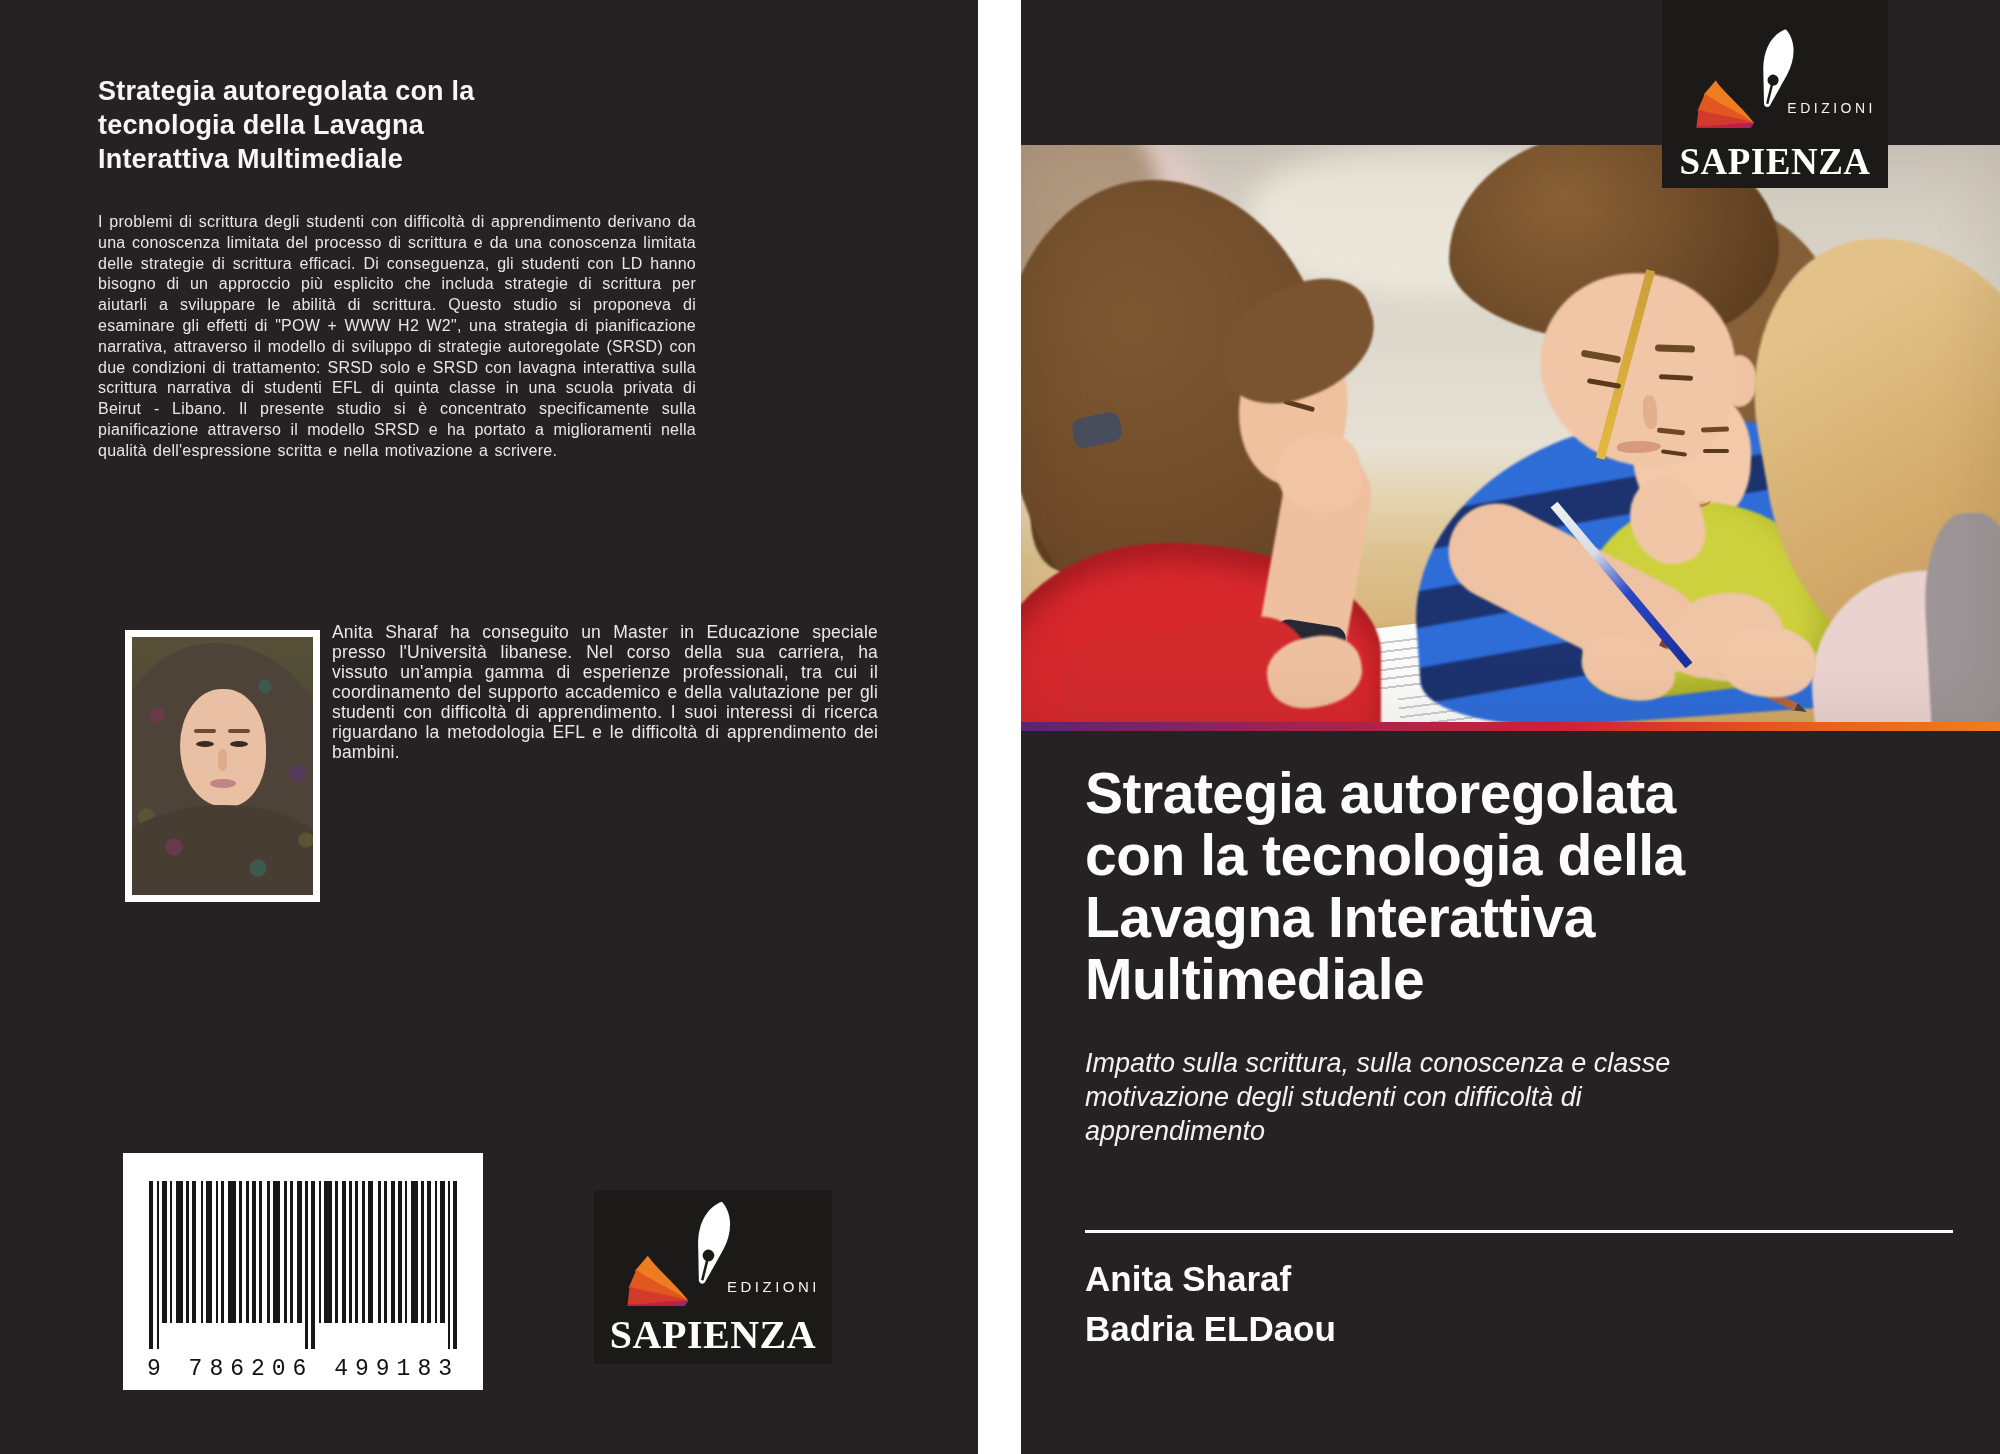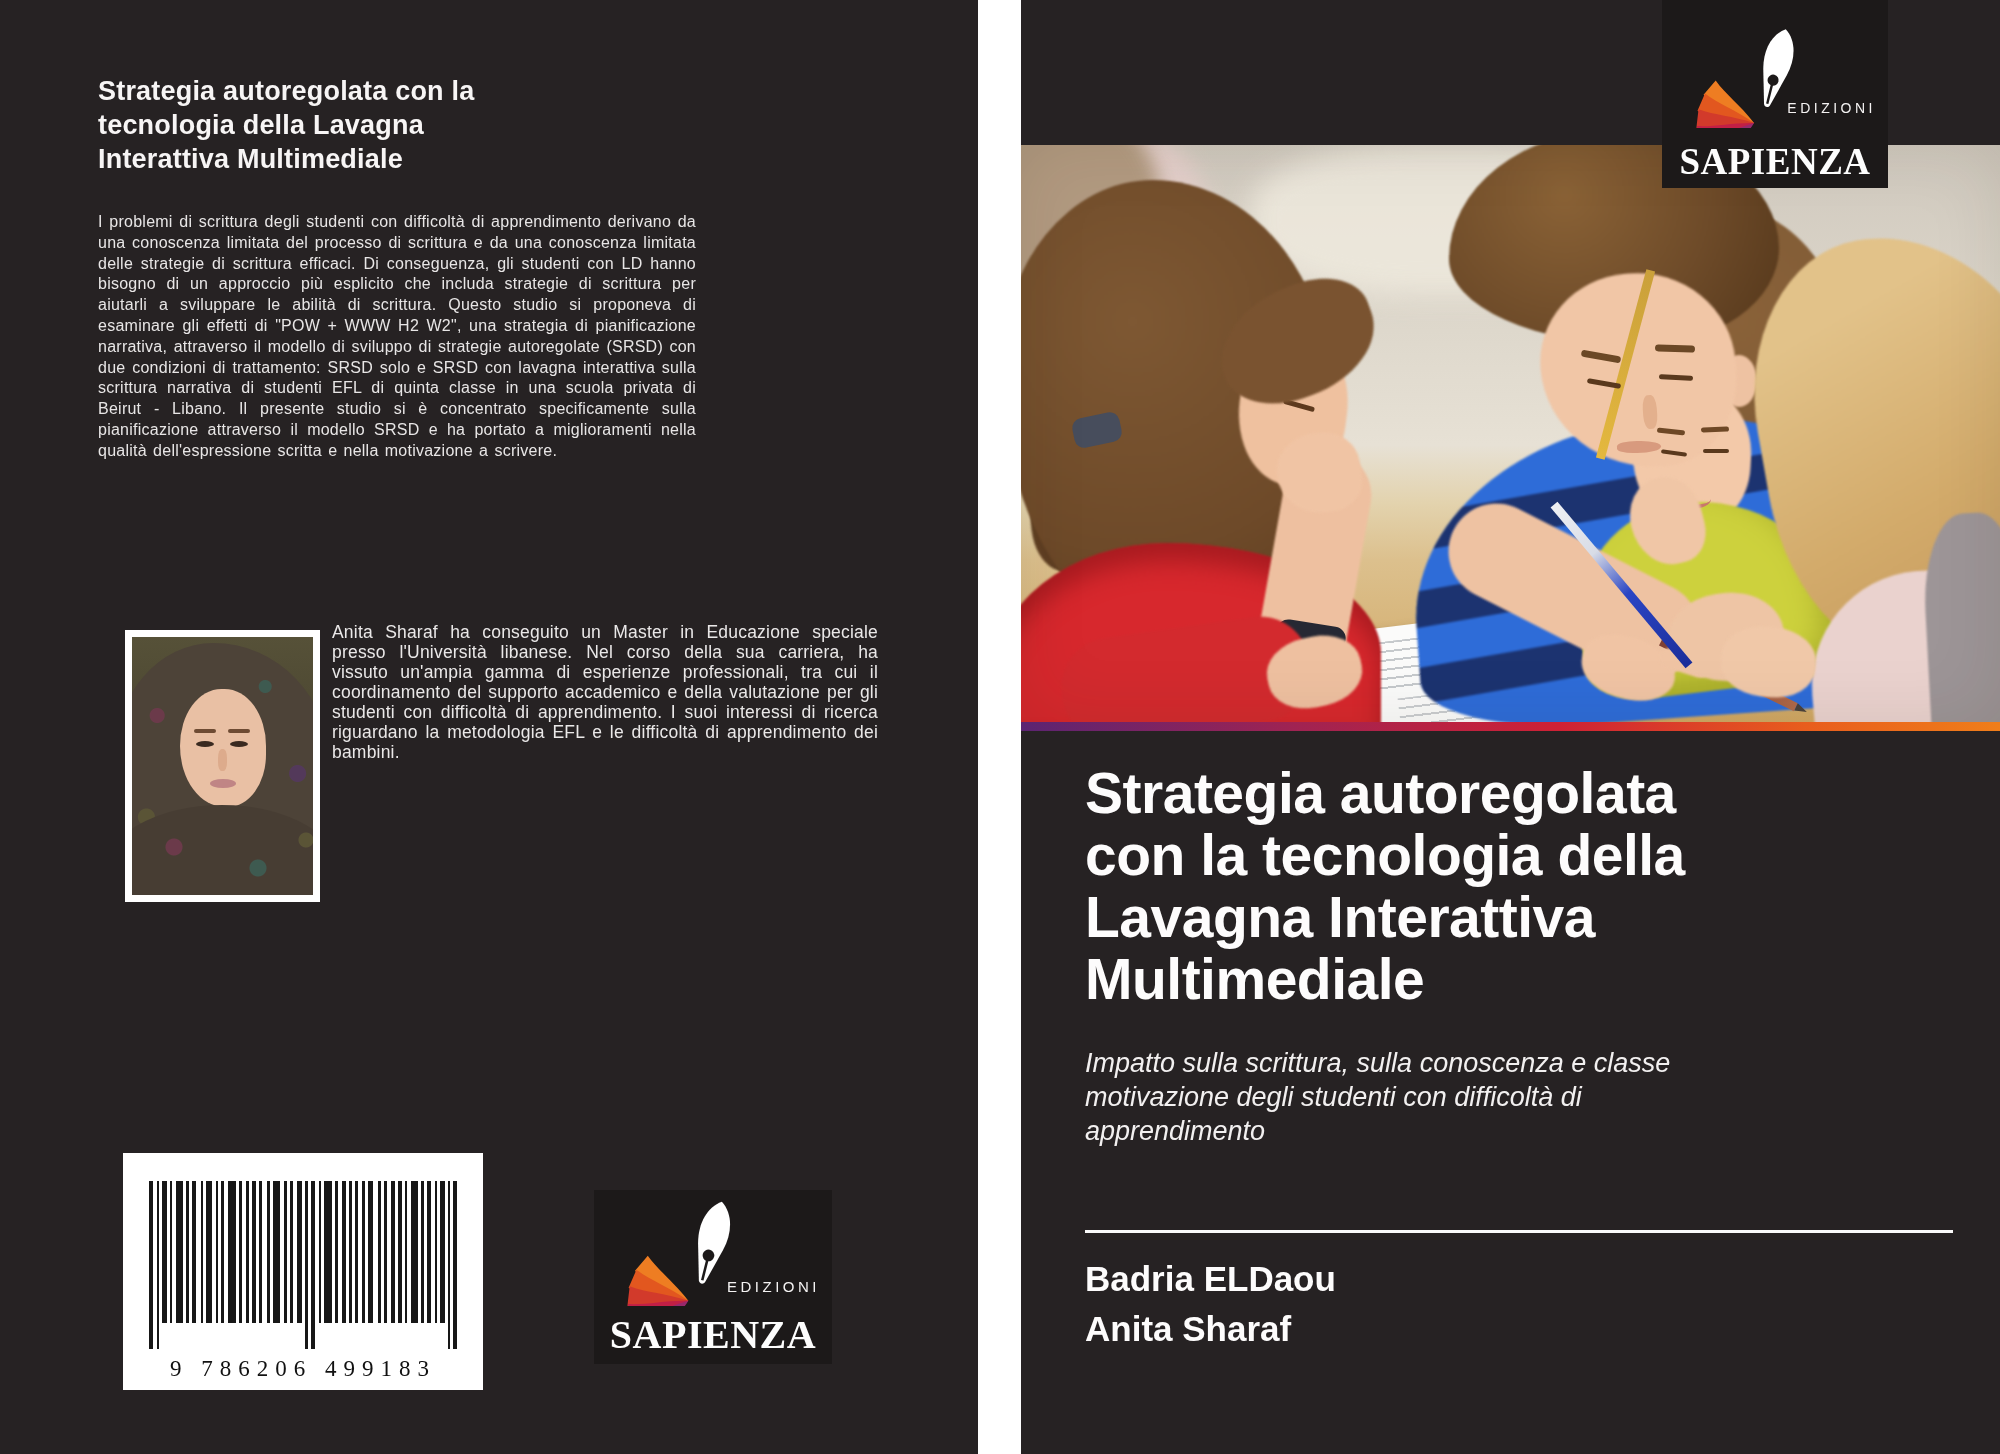--- a/index.html
+++ b/index.html
@@ -43,21 +43,21 @@
       radial-gradient(circle at 65% 45%,#3e5a50 0 8px,transparent 9px),
       radial-gradient(circle at 85% 25%,#5a5436 0 7px,transparent 8px);}
   .back-bio{position:absolute;left:332px;top:622px;width:546px;color:#eae8e8;
     font-size:17.5px;line-height:20px;text-align:justify;letter-spacing:.2px;word-spacing:1.5px;margin:0;}
 
   .barcode{position:absolute;left:123px;top:1153px;width:360px;height:237px;background:#ffffff;}
   .bars{position:absolute;left:26px;right:26px;top:28px;height:168px;display:flex;align-items:flex-start;}
   .bars div{background:#171717;height:142px;}
   .bars div.tall{height:168px;}
   .barcode-digits{position:absolute;left:0;right:0;bottom:8px;text-align:center;color:#111;
-    font-size:23px;letter-spacing:7px;font-family:Liberation Serif, serif;}
+    font-size:23px;letter-spacing:7px;font-family:Liberation Mono, monospace;}
 
   
   .sap-logo{position:absolute;background:#1c1919;}
   .sap-logo .icon{position:absolute;}
   .sap-logo .edizioni{position:absolute;color:#f4f2f2;font-size:15px;letter-spacing:3.5px;
     font-family:"Liberation Sans",sans-serif;}
   .sap-logo .sapienza{position:absolute;left:0;right:0;text-align:center;color:#fdfdfd;
     font-family:"Liberation Serif",serif;font-weight:700;}
   .logo-back{left:594px;top:1190px;width:238px;height:174px;}
   .logo-back .icon{left:14px;top:4px;width:150px;height:112px;}
@@ -375,17 +375,17 @@
 
     <div class="grad-bar"></div>
 
     <h1 class="front-title" style="margin:0;">Strategia autoregolata
 con la tecnologia della
 Lavagna Interattiva
 Multimediale</h1>
     <p class="front-subtitle">Impatto sulla scrittura, sulla conoscenza e classe motivazione degli studenti con difficoltà di apprendimento</p>
     <div class="authors-rule"></div>
     <div class="authors">
+      <div>Anita Sharaf</div>
       <div>Badria ELDaou</div>
-      <div>Anita Sharaf</div>
     </div>
   </section>
 </div>
 
 </body></html>

